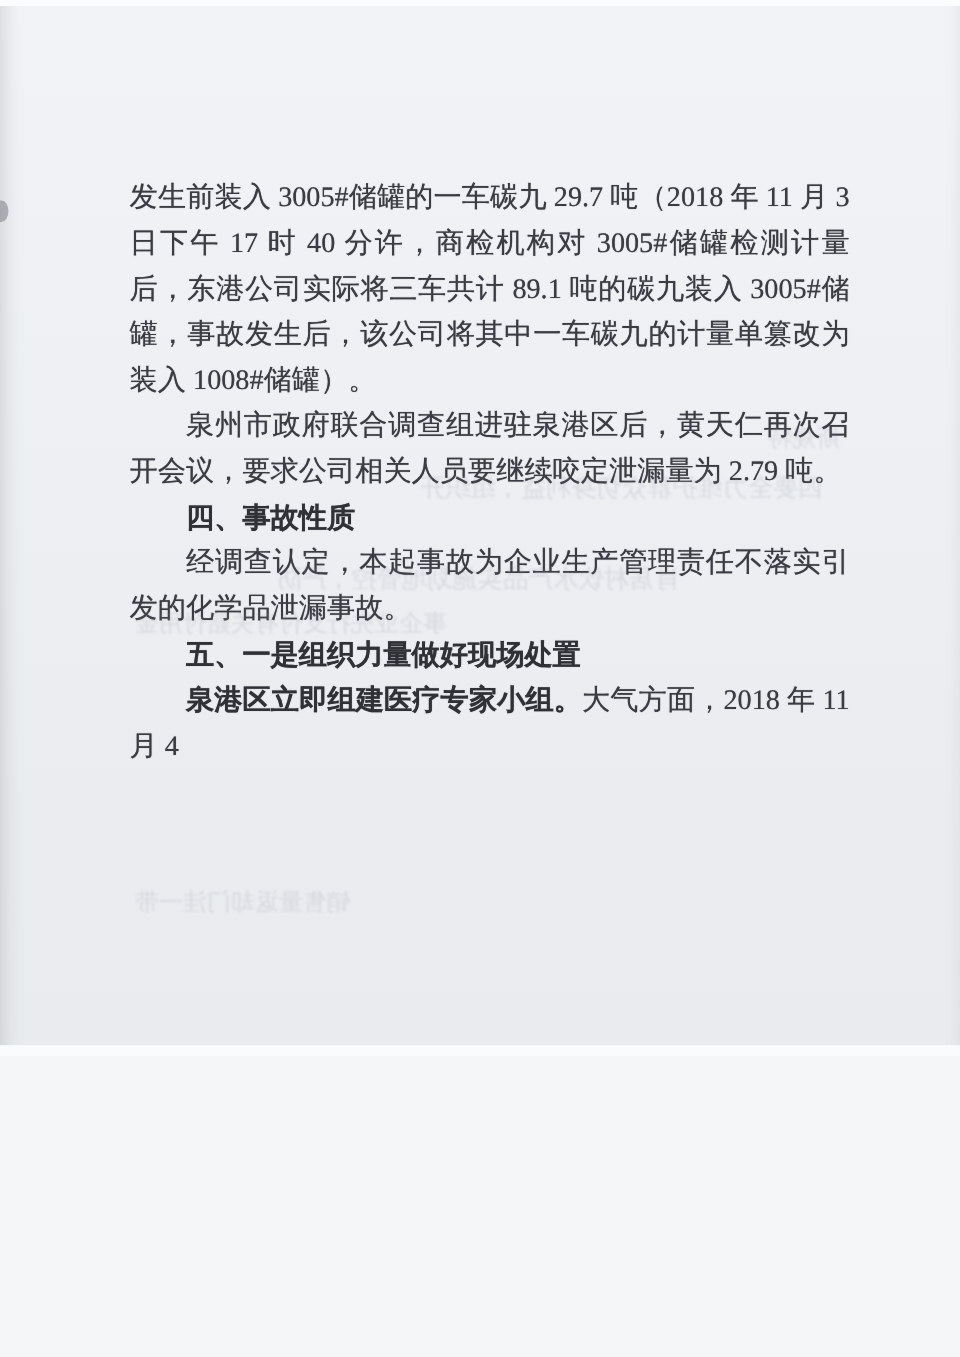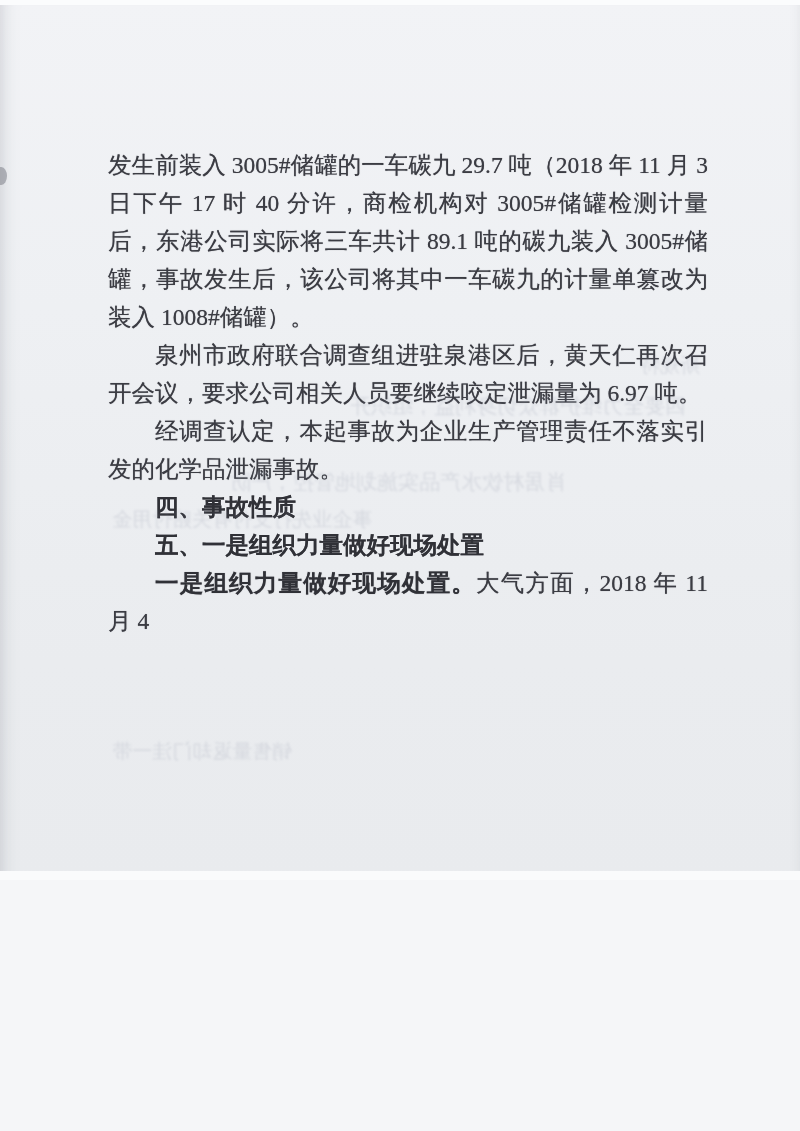--- a/index.html
+++ b/index.html
@@ -59,25 +59,25 @@
 
 <div class="page">
 
   <div class="edge-strip top"></div>
 
   <div class="edge-mark"></div>
 
   <div class="text-block">
 
   <div class="para">发生前装入 3005#储罐的一车碳九 29.7 吨（2018 年 11 月 3 日下午 17 时 40 分许，商检机构对 3005#储罐检测计量后，东港公司实际将三车共计 89.1 吨的碳九装入 3005#储罐，事故发生后，该公司将其中一车碳九的计量单篡改为装入 1008#储罐）。</div>
-      <div class="para indent">泉州市政府联合调查组进驻泉港区后，黄天仁再次召开会议，要求公司相关人员要继续咬定泄漏量为 6.97 吨。</div>
+      <div class="para indent">泉州市政府联合调查组进驻泉港区后，黄天仁再次召开会议，要求公司相关人员要继续咬定泄漏量为 2.79 吨。</div>
+      <div class="para heading">四、事故性质</div>
       <div class="para indent">经调查认定，本起事故为企业生产管理责任不落实引发的化学品泄漏事故。</div>
-      <div class="para heading">四、事故性质</div>
       <div class="para heading">五、一是组织力量做好现场处置</div>
-      <div class="para indent"><b class="lead">一是组织力量做好现场处置。</b>大气方面，2018 年 11 月 4</div>
+      <div class="para indent"><b class="lead">泉港区立即组建医疗专家小组。</b>大气方面，2018 年 11 月 4</div>
     </div>
 
   <div class="footer">— 7 —</div>
 
   <div class="speck s1"></div>
   <div class="speck s2"></div>
 
   <div class="edge-strip bottom"></div>
 <div class="ghost" style="left: 640px; top: 352px; font-size: 20px;">斯规特</div>
     <div class="ghost" style="left: 350px; top: 392px; font-size: 21px;">四要全力维护群众切身利益，组织开</div>

